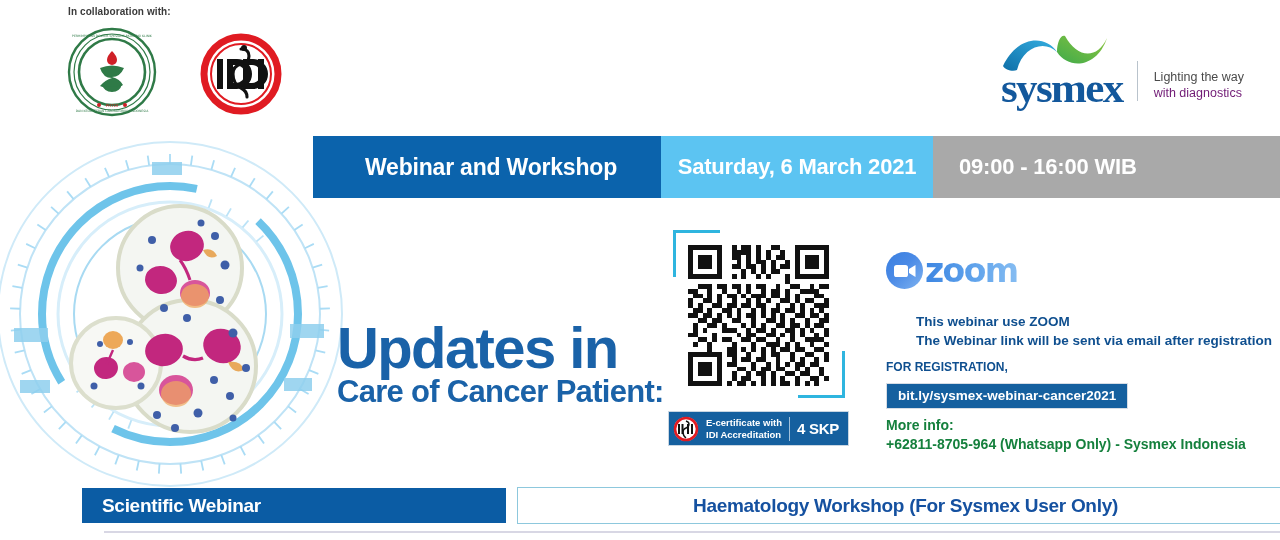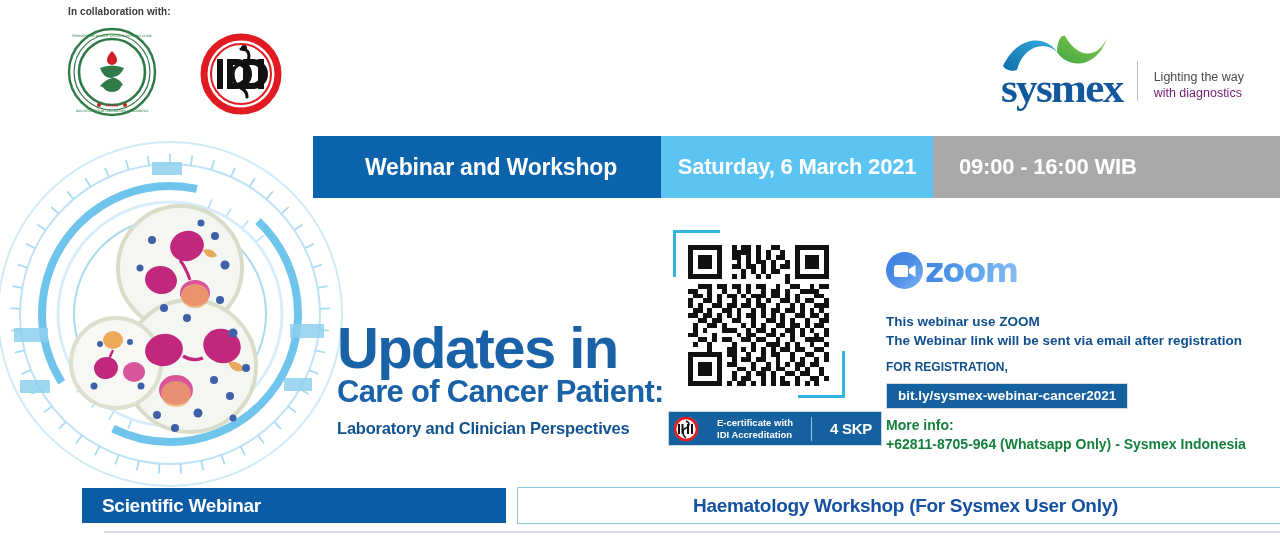--- a/index.html
+++ b/index.html
@@ -60,38 +60,38 @@
   .qr-frame i{position:absolute;display:block;background:transparent;}
   .br-tl{left:6px;top:2px;width:44px;height:44px;border-left:3px solid #2fb5df;border-top:3px solid #2fb5df;}
   .br-br{right:2px;bottom:0px;width:44px;height:44px;border-right:3px solid #2fb5df;border-bottom:3px solid #2fb5df;}
   .qr-code{position:absolute;left:21px;top:17px;width:141px;height:141px;}
   .qr-code svg{display:block;width:100%;height:100%;}
 
   
   .ecert{
     position:absolute;left:668px;top:411px;
     height:33px;background:#15609f;display:flex;align-items:center;
-    padding:0 9px 0 4px;gap:18px;border:1px solid #c9d6e2;
+    padding:0 9px 0 4px;gap:7px;border:1px solid #c9d6e2;
   }
   .ecert-logo{width:26px;height:26px;position:relative;flex:none;}
   .ecert-txt{color:#ffffff;font-size:9.5px;font-weight:bold;line-height:1.22;white-space:nowrap;}
   .ecert-sep{width:1px;height:24px;background:#9fc0db;}
   .ecert-skp{color:#fff;font-size:15px;font-weight:bold;white-space:nowrap;letter-spacing:-.3px;}
 
   
   .zoom-logo{position:absolute;left:886px;top:252px;display:flex;align-items:center;gap:2px;}
   .zoom-badge{width:37px;height:37px;border-radius:50%;background:linear-gradient(135deg,#3a7fe0 0%,#4a8ae6 45%,#7fb3f0 100%);display:flex;align-items:center;justify-content:center;}
   .zoom-word{font-size:33px;font-weight:bold;letter-spacing:-1.6px;
     background:linear-gradient(90deg,#3d86e2 0%,#61a4ec 55%,#86bdf2 100%);
     -webkit-background-clip:text;background-clip:text;color:#4f93e6;
     -webkit-text-fill-color:transparent;line-height:1;
     font-family:"DejaVu Sans", sans-serif;}
 
   .reg-block{position:absolute;left:886px;top:312px;color:#0f4f8f;}
-  .reg-l1{font-size:13.5px;font-weight:bold;line-height:1.42;white-space:nowrap;}
+  .reg-l1{font-size:13.5px;font-weight:bold;line-height:1.42;white-space:nowrap;margin-left:30px;}
   .reg-sub{margin-top:10px;font-size:12px;font-weight:bold;line-height:1.3;color:#0f4f8f;white-space:nowrap;}
   .link-badge{
     display:inline-block;margin-top:7px;background:#15609f;color:#fff;
     font-size:13.5px;font-weight:bold;padding:4px 11px 5px 11px;white-space:nowrap;
     border:1px solid #d7dde5;
   }
   .more-info{margin-top:7px;font-size:14px;font-weight:bold;line-height:1.38;color:#15803d;white-space:nowrap;}
 
   
   .tabs{position:absolute;left:82px;top:487px;display:flex;align-items:center;gap:11px;}
@@ -311,21 +311,20 @@
 
   <div class="banner">
     <div class="seg seg-title">Webinar and Workshop</div>
     <div class="seg seg-date">Saturday, 6 March 2021</div>
     <div class="seg seg-time">09:00 - 16:00 WIB</div>
   </div>
 
   <div class="title-block">
     <div class="t1">Updates in</div>
     <div class="t2">Care of Cancer Patient:</div>
-    <div class="t3">Laboratory and Clinician Perspectives</div>
   </div>
 
   <div class="qr-wrap">
     <div class="qr-frame">
       <i class="br-tl"></i>
       <i class="br-br"></i>
     </div>
     <div class="qr-code">
       <svg viewBox="0 0 29 29" shape-rendering="crispEdges">
         <rect width="29" height="29" fill="#fff"></rect>

